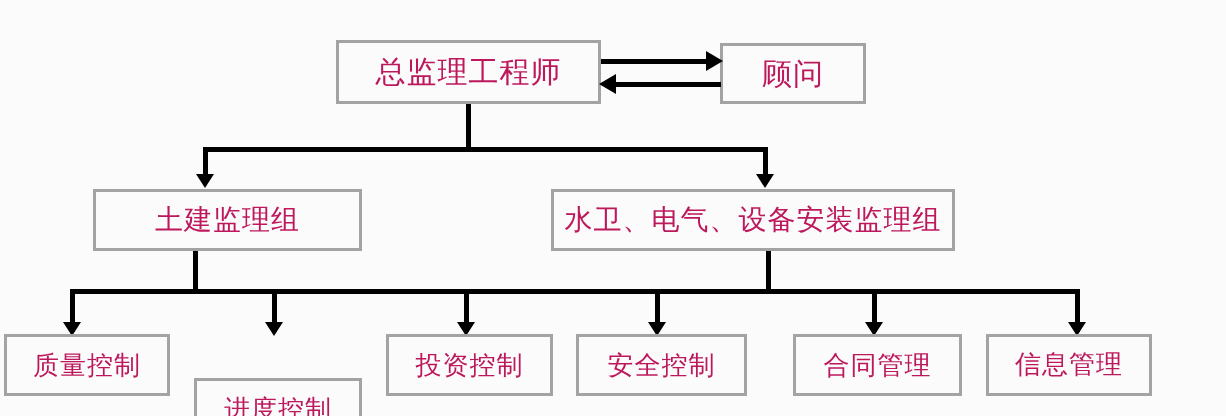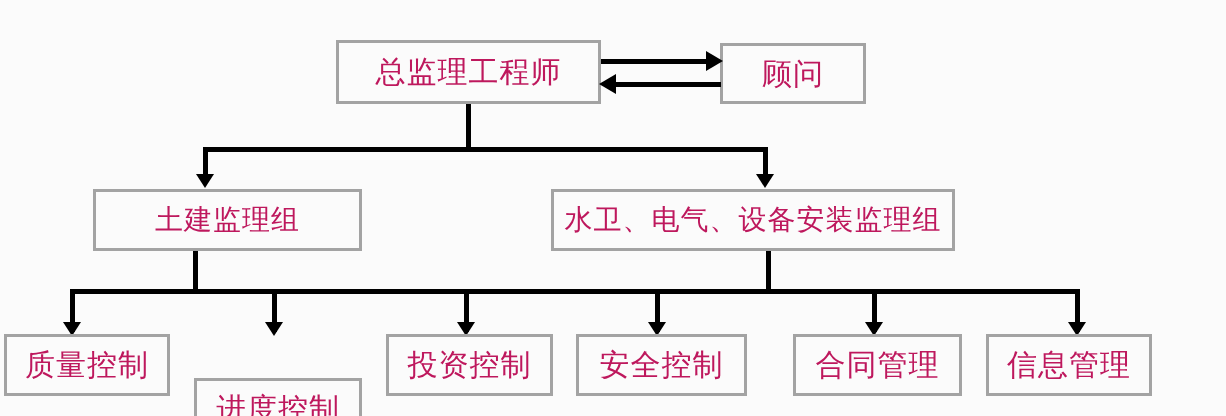--- a/index.html
+++ b/index.html
@@ -45,21 +45,21 @@
     left: 71px; top: 189px; width: 269px; height: 62px;
     font-size: 28px;
     margin-left: 22px;
   }
   #node-mep {
     left: 551px; top: 189px; width: 404px; height: 62px;
     font-size: 28px;
   }
   
   .leaf {
-    top: 334px; height: 62px; font-size: 30px;
+    top: 334px; height: 62px; font-size: 26px;
   }
   
   .line {
     position: absolute;
     background: #000000;
   }
   .arrow-down {
     position: absolute;
     width: 0; height: 0;
     border-left: 9px solid transparent;

